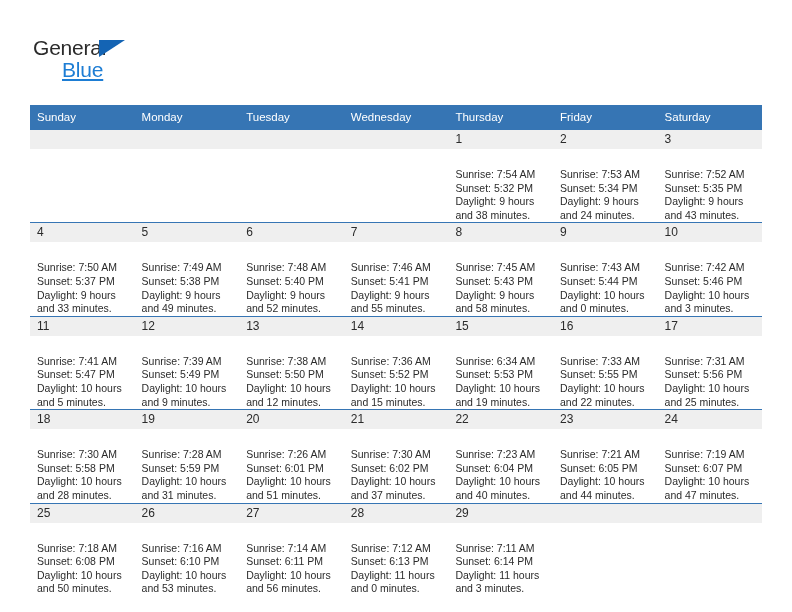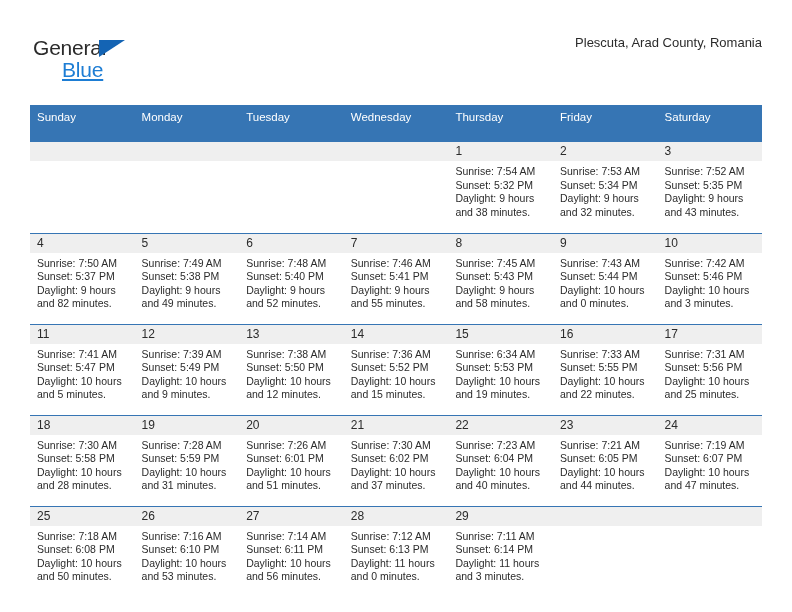--- a/index.html
+++ b/index.html
@@ -90,21 +90,21 @@
     width: 732px;
     border-collapse: collapse;
     table-layout: fixed;
   }
   .cal th {
     background: #3675b4;
     color: #ffffff;
     font-size: 11.5px;
     font-weight: normal;
     text-align: left;
-    padding: 6px 0 18px 7px;
+    padding: 6px 0 6px 7px;
     height: 21px;
     line-height: 13px;
   }
   .cal td {
     vertical-align: top;
     padding: 0;
     height: 91px;
     border-top: 1.3px solid #3675b4;
     background: #ffffff;
   }
@@ -114,21 +114,21 @@
   .daynum {
     background: #efefef;
     font-size: 12px;
     color: #2b2b2b;
     padding: 3px 0 3px 7px;
     height: 19px;
     line-height: 13px;
   }
   .daynum.empty { color: transparent; }
   .cell-body {
-    padding: 4px 6px 0 7px;
+    padding: 19px 6px 0 7px;
     font-size: 10.5px;
     color: #2b2b2b;
     line-height: 13.6px;
   }
   .cell-body div { white-space: nowrap; }
   .cell-empty .daynum { background: #efefef; }
 </style>
 </head>
 <body>
 
@@ -138,21 +138,20 @@
 
     <div class="brand">
       <div class="brand-top">
         <span class="brand-general">General</span>
         <span class="brand-tri"></span>
       </div>
       <span class="brand-blue">Blue</span>
     </div>
 
     <div class="title-wrap">
-      <div class="cal-sub">Plescuta, Arad County, Romania</div>
     </div>
 
   </div>
 
   <table class="cal">
     <colgroup>
       <col style="width:104.6px">
         <col style="width:104.6px">
         <col style="width:104.6px">
       <col style="width:104.6px">
@@ -197,41 +196,41 @@
               <div>Daylight: 9 hours</div>
               <div>and 38 minutes.</div>
             </div>
           </td>
           <td>
             <div class="daynum">2</div>
             <div class="cell-body">
               <div>Sunrise: 7:53 AM</div>
               <div>Sunset: 5:34 PM</div>
               <div>Daylight: 9 hours</div>
-              <div>and 32 minutes.</div>
+              <div>and 24 minutes.</div>
             </div>
           </td>
           <td>
             <div class="daynum">3</div>
             <div class="cell-body">
               <div>Sunrise: 7:52 AM</div>
               <div>Sunset: 5:35 PM</div>
               <div>Daylight: 9 hours</div>
               <div>and 43 minutes.</div>
             </div>
           </td>
         </tr>
         <tr>
           <td>
             <div class="daynum">4</div>
             <div class="cell-body">
               <div>Sunrise: 7:50 AM</div>
               <div>Sunset: 5:37 PM</div>
               <div>Daylight: 9 hours</div>
-              <div>and 82 minutes.</div>
+              <div>and 33 minutes.</div>
             </div>
           </td>
           <td>
             <div class="daynum">5</div>
             <div class="cell-body">
               <div>Sunrise: 7:49 AM</div>
               <div>Sunset: 5:38 PM</div>
               <div>Daylight: 9 hours</div>
               <div>and 49 minutes.</div>
             </div>

